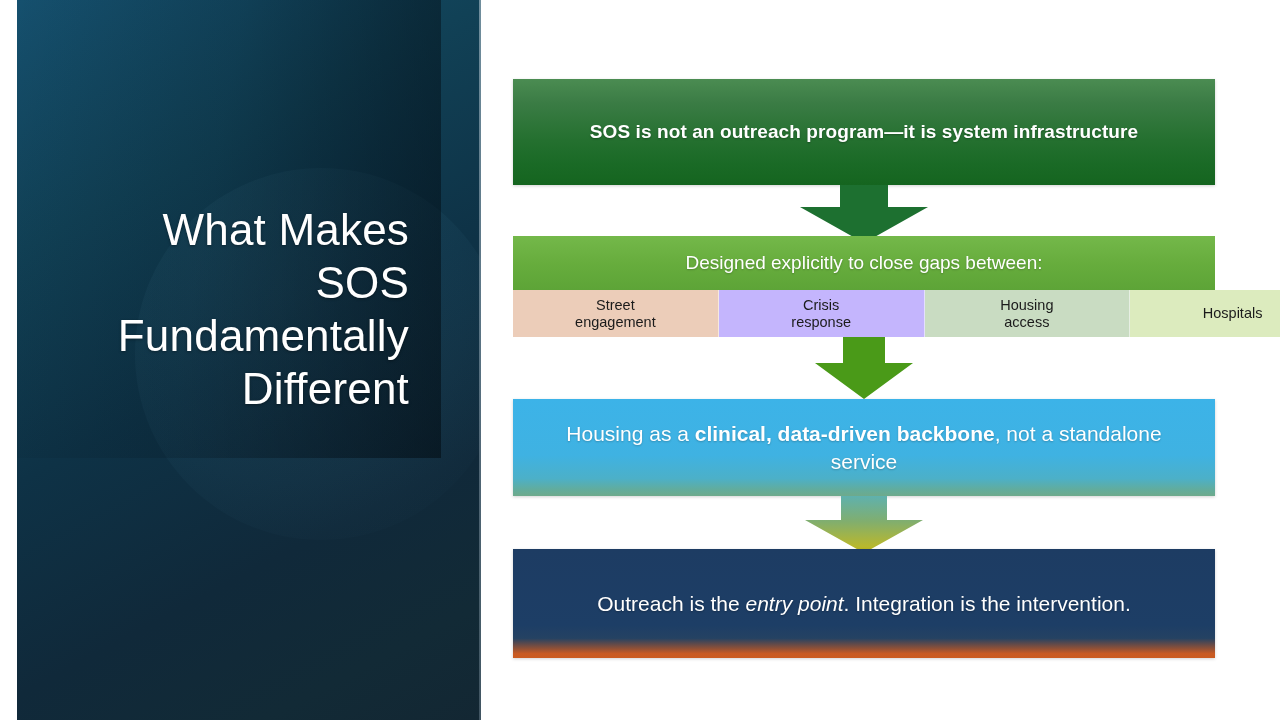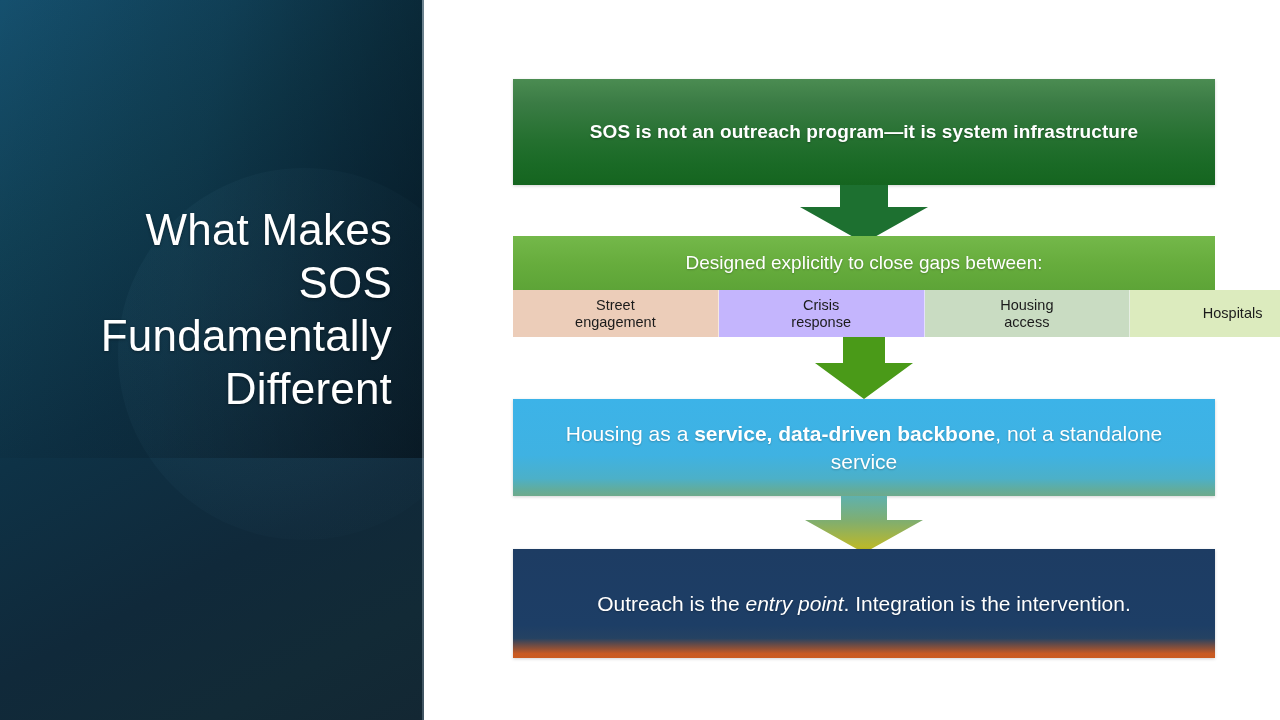--- a/index.html
+++ b/index.html
@@ -10,21 +10,21 @@
     font-family:"Liberation Sans", sans-serif;
     -webkit-font-smoothing:antialiased;
   }
   .slide {
     position:relative; width:1280px; height:720px;
     background:#ffffff; overflow:hidden;
   }
 
   
   .title-panel {
-    position:absolute; left:0; top:0; width:424px; height:720px;
+    position:absolute; left:17px; top:0; width:464px; height:720px;
     background:linear-gradient(152deg, #15506e 0%, #114156 26%, #0e3246 50%, #10293a 72%, #122a36 88%, #132733 100%);
     overflow:hidden;
   }
   .panel-circle {
     position:absolute;
     left:118px; top:168px;
     width:372px; height:372px;
     border-radius:50%;
     background:radial-gradient(circle at 40% 35%, rgba(120,185,210,0.085) 0%, rgba(90,160,190,0.055) 55%, rgba(60,120,150,0.02) 78%, rgba(0,0,0,0) 100%);
     pointer-events:none;
@@ -158,21 +158,21 @@
         </div>
       </div>
     </div>
 
     <svg class="arrow arrow-2" viewBox="0 0 98 62">
       <polygon points="28,0 70,0 70,26 98,26 49,62 0,26 28,26" fill="#4a9a18"></polygon>
     </svg>
 
     <div class="band band-3">
       <div>
-        <span>Housing as a </span><b>service, data-driven backbone</b><span>, not a standalone service</span>
+        <span>Housing as a </span><b>clinical, data-driven backbone</b><span>, not a standalone service</span>
       </div>
     </div>
 
     <svg class="arrow arrow-3" viewBox="0 0 118 57">
       <defs>
         <linearGradient id="arr3grad" x1="0" y1="0" x2="0" y2="1">
           <stop offset="0%" stop-color="#5fb1ae"></stop>
           <stop offset="45%" stop-color="#81ae6e"></stop>
           <stop offset="80%" stop-color="#aeb63a"></stop>
           <stop offset="100%" stop-color="#c3bb1c"></stop>

